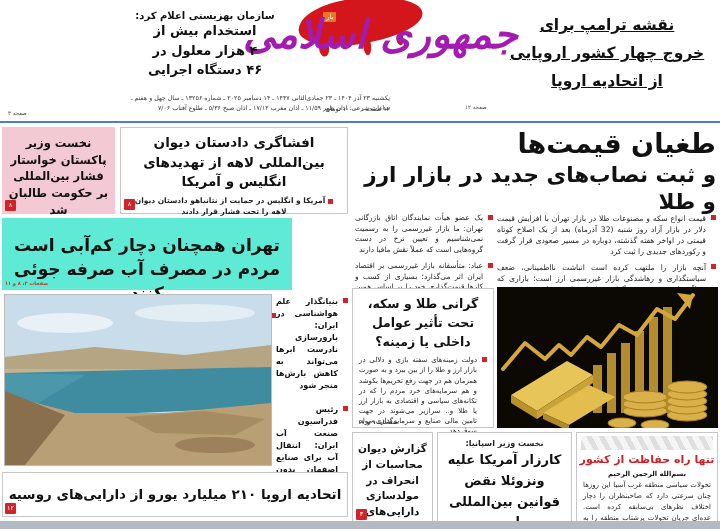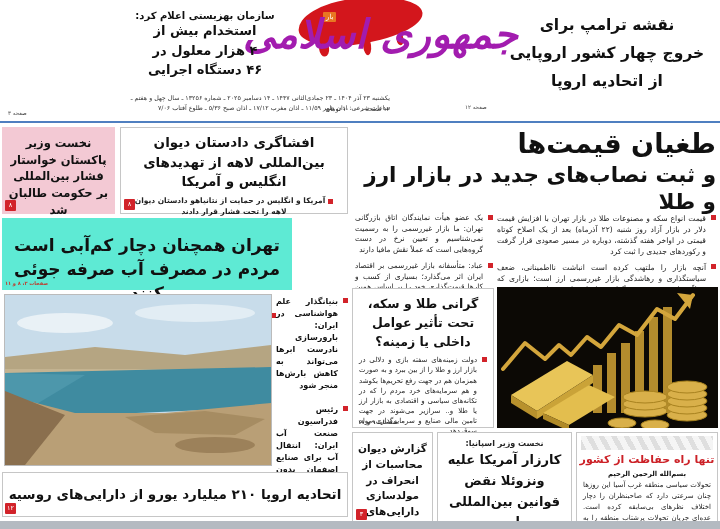--- a/index.html
+++ b/index.html
@@ -49,21 +49,21 @@
   <div class="abs" style="left:70px;top:10px;width:270px;">
     <div class="c bold" style="font-size:10px;">سازمان بهزیستی اعلام کرد:</div>
     <div class="c bold" style="font-size:13px;line-height:1.5;">
       <div>استخدام بیش از</div>
       <div>۴ هزار معلول در</div>
       <div>۴۶ دستگاه اجرایی</div>
     </div>
   </div>
   <div class="abs pagetag" style="left:8px;top:110px;">صفحه ۳</div>
 
-  <div class="abs" style="left:498px;top:12px;width:218px;">
+  <div class="abs" style="left:498px;top:12px;width:218px;text-decoration:underline;">
     <div class="c bold" style="font-size:15.5px;line-height:1.8;">
       <div>نقشه ترامپ برای</div>
       <div>خروج چهار کشور اروپایی</div>
       <div>از اتحادیه اروپا</div>
     </div>
   </div>
   <div class="abs pagetag" style="left:465px;top:104px;">صفحه ۱۲</div>
 
   <div class="rule" style="top:121px;"></div>
 
@@ -124,21 +124,21 @@
   </div>
 
   <div class="abs" style="left:352px;top:126px;width:364px;">
     <div class="bold" style="font-size:27px;text-align:right;line-height:1.35;">طغیان قیمت‌ها</div>
     <div class="bold" style="font-size:21.5px;text-align:right;line-height:1.25;">و ثبت نصاب‌های جدید در بازار ارز و طلا</div>
   </div>
 
   <div class="abs" style="left:497px;top:213px;width:219px;">
     <div class="small-bullet-par j" style="font-size:7.6px;line-height:1.45;color:#1a1a1a;">
       <span class="bullet"></span>
-      <span>قیمت انواع سکه و مصنوعات طلا در بازار تهران با افزایش قیمت دلار در بازار آزاد روز شنبه (۲۲ آذرماه) بعد از یک اصلاح کوتاه قیمتی در اواخر هفته گذشته، دوباره در مسیر صعودی قرار گرفت و رکوردهای جدیدی را ثبت کرد</span>
+      <span>قیمت انواع سکه و مصنوعات طلا در بازار تهران با افزایش قیمت دلار در بازار آزاد روز شنبه (32 آذرماه) بعد از یک اصلاح کوتاه قیمتی در اواخر هفته گذشته، دوباره در مسیر صعودی قرار گرفت و رکوردهای جدیدی را ثبت کرد</span>
     </div>
     <div class="small-bullet-par j" style="font-size:7.6px;line-height:1.45;color:#1a1a1a;margin-top:5px;">
       <span class="bullet"></span>
       <span>آنچه بازار را ملتهب کرده است انباشت نااطمینانی، ضعف سیاستگذاری و رهاشدگی بازار غیررسمی ارز است؛ بازاری که عملاً تبدیل به مرجع قیمت‌گذاری تمام اقتصاد شده است</span>
     </div>
   </div>
 
   <div class="abs" style="left:355px;top:213px;width:138px;">
     <div class="small-bullet-par j" style="font-size:7.4px;line-height:1.45;color:#1a1a1a;">
       <span class="bullet"></span>

